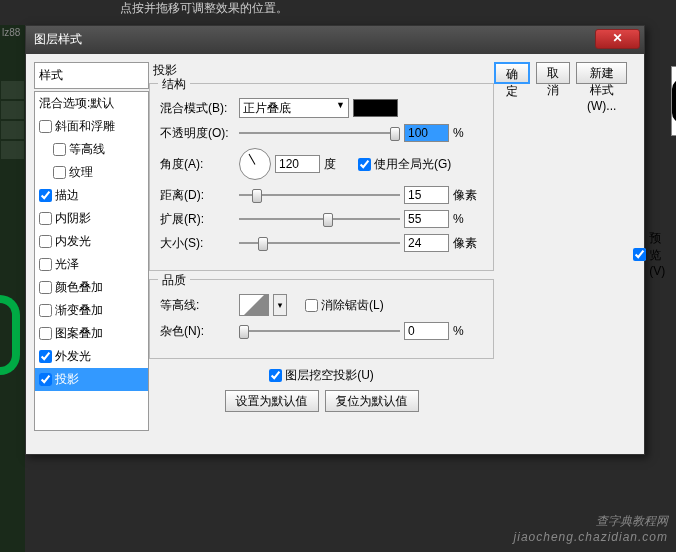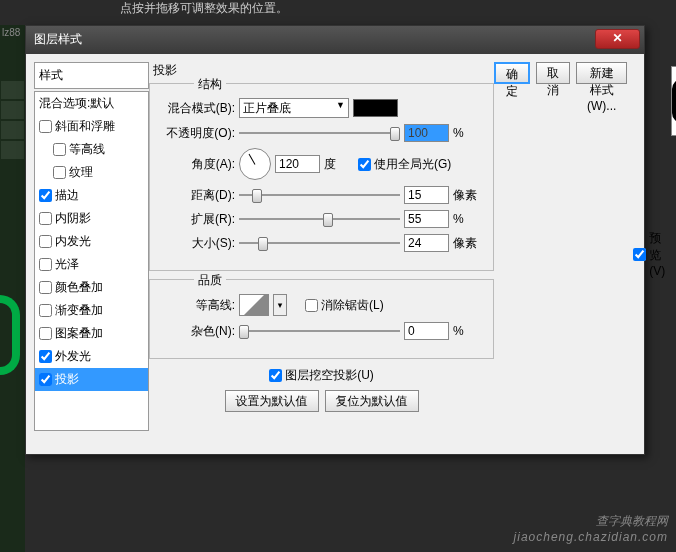--- a/index.html
+++ b/index.html
@@ -17,31 +17,31 @@
 .styles-panel{width:115px;}
 .styles-header{border:1px solid #999;padding:4px;background:#fff;margin-bottom:2px;}
 .styles-list{border:1px solid #999;background:#fff;height:340px;overflow:hidden;}
 .style-item{padding:3px 4px;display:flex;align-items:center;gap:3px;}
 .style-item.indent{padding-left:18px;}
 .style-item.selected{background:#3399ff;color:#fff;}
 .style-item input[type=checkbox]{width:13px;height:13px;}
 .center-panel{width:345px;}
 .section-label{margin-bottom:4px;padding-left:4px;}
 .fieldset{border:1px solid #bbb;padding:8px 10px 12px;margin-bottom:8px;position:relative;}
-.fieldset-label{position:absolute;top:-8px;left:8px;background:#f0f0f0;padding:0 4px;margin-left:36px;}
+.fieldset-label{position:absolute;top:-8px;left:8px;background:#f0f0f0;padding:0 4px;}
 .row{display:flex;align-items:center;margin:6px 0;gap:4px;}
-.row-label{width:75px;text-align:right;}
+.row-label{width:75px;text-align:left;}
 .combo{flex:0 0 110px;height:20px;border:1px solid #888;background:#fff;padding:1px 3px;display:flex;align-items:flex-start;justify-content:space-between;}
 .combo .arrow{font-size:9px;}
 .color-swatch{width:45px;height:18px;background:#000;border:1px solid #666;}
 .slider{flex:1;height:18px;position:relative;background:transparent;}
 .slider-track{position:absolute;top:8px;left:0;right:0;height:2px;background:#999;}
 .slider-thumb{position:absolute;top:3px;width:10px;height:14px;background:linear-gradient(#fff,#ccc);border:1px solid #777;border-radius:2px;}
 .num-input{width:45px;height:18px;border:1px solid #888;background:#fff;text-align:left;padding:1px 3px;}
-.num-input.hl{background:#3399ff;color:#404040;}
+.num-input.hl{background:#3399ff;color:#000000;}
 .unit{width:30px;}
 .angle-dial{width:32px;height:32px;border:1px solid #888;border-radius:50%;background:#fff;position:relative;}
 .angle-dial::after{content:"";position:absolute;left:50%;top:50%;width:12px;height:1px;background:#000;transform-origin:left center;transform:rotate(-120deg);}
 .contour-swatch{width:30px;height:22px;border:1px solid #888;background:linear-gradient(135deg,#fff 0%,#fff 48%,#888 52%,#888 100%);display:inline-block;}
 .contour-btn{width:14px;height:22px;border:1px solid #888;background:#eee;text-align:center;line-height:20px;font-size:9px;}
 .btn{border:1px solid #888;background:linear-gradient(#fff,#e0e0e0);padding:2px 10px;height:22px;}
 .bottom-btns{display:flex;gap:6px;justify-content:center;margin-top:4px;}
 .chk{display:flex;align-items:center;gap:3px;}
 .right-panel{width:110px;display:flex;flex-direction:row;gap:6px;align-items:stretch;}
 .right-panel .btn{width:100%;}

